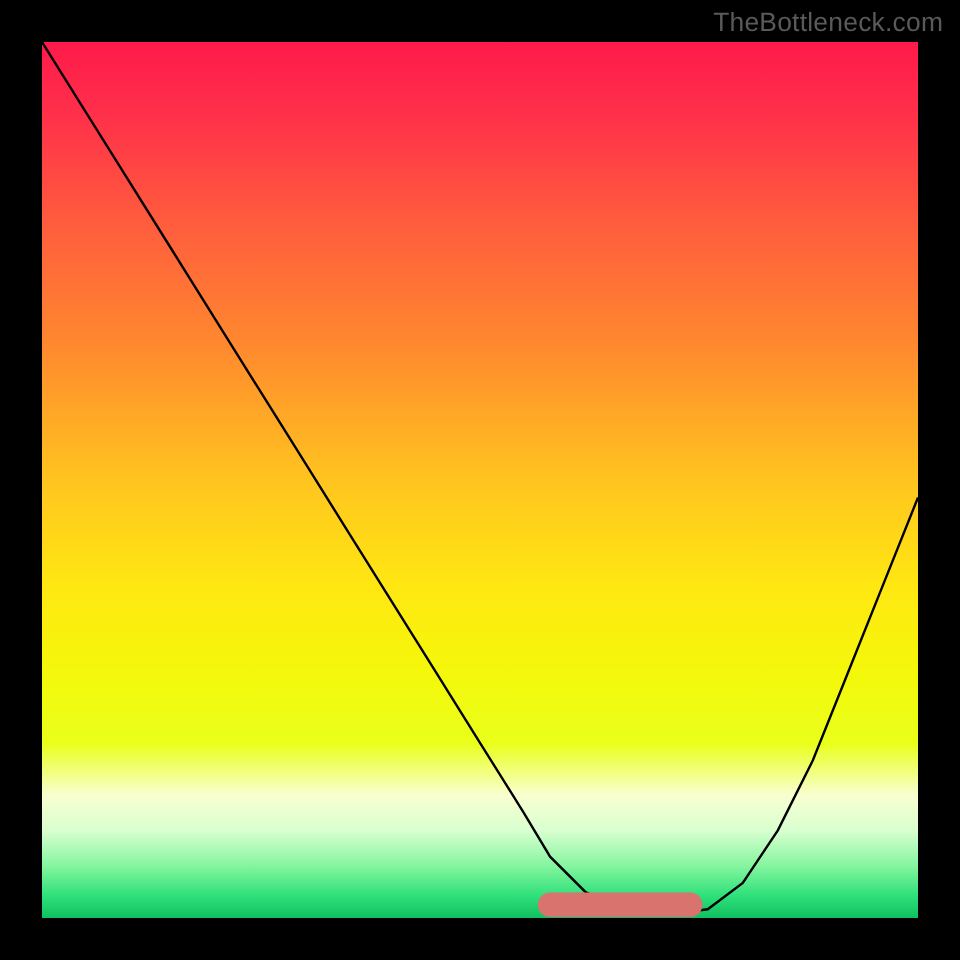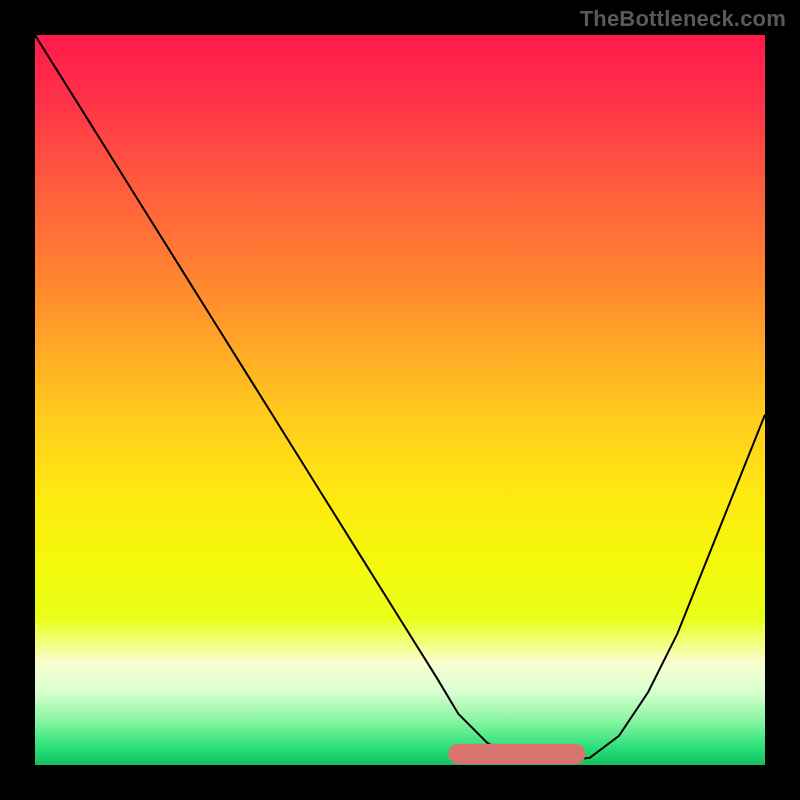--- a/index.html
+++ b/index.html
@@ -10,21 +10,21 @@
     position: relative;
     font-family: Arial, sans-serif;
     overflow: hidden;
   }
   .watermark {
     position: absolute;
     top: 6px;
     right: 14px;
     color: #5a5a5a;
     font-size: 22px;
-    font-weight: 700;
+    font-weight: 400;
     z-index: 10;
     letter-spacing: 0.2px;
   }
   .plot-area {
     position: absolute;
     left: 35px;
     top: 35px;
     width: 730px;
     height: 730px;
   }

